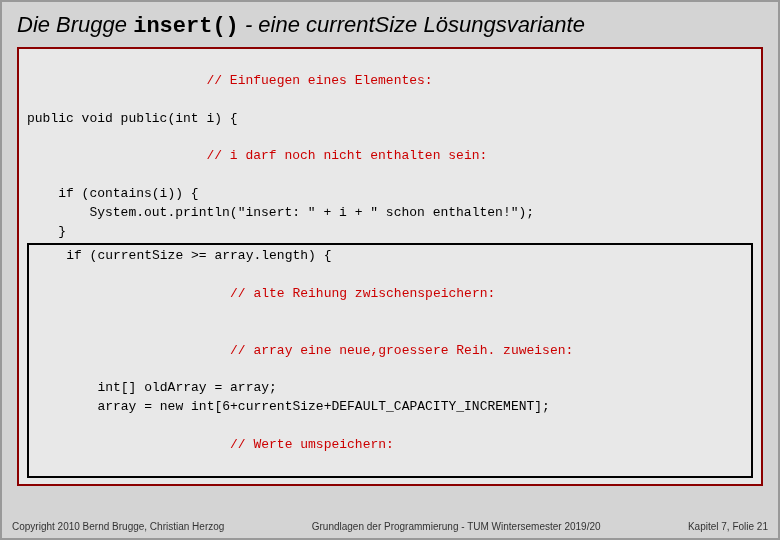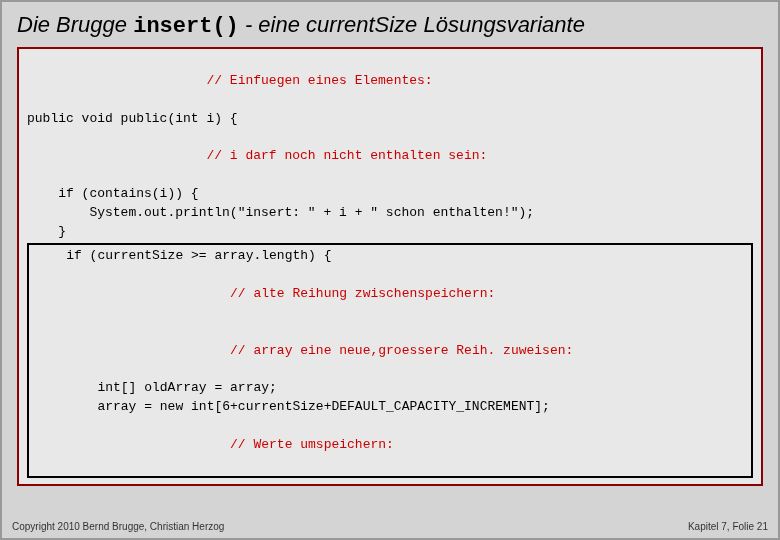--- a/index.html
+++ b/index.html
@@ -98,15 +98,16 @@
       <div class="code-line">
         &nbsp;&nbsp;&nbsp;&nbsp;&nbsp;&nbsp;&nbsp;&nbsp;&nbsp;&nbsp;&nbsp;&nbsp;&nbsp;&nbsp;&nbsp;&nbsp;&nbsp;<span class="comment">// Werte umspeichern:</span>
       </div>
 
     </div>
 
   </div>
 
   <div class="footer">
     <span>Copyright 2010 Bernd Brugge, Christian Herzog</span>
+    <span>Grundlagen der Programmierung - TUM Wintersemester 2019/20</span>
     <span>Kapitel 7, Folie 21</span>
   </div>
 </div>
 
 </body></html>

